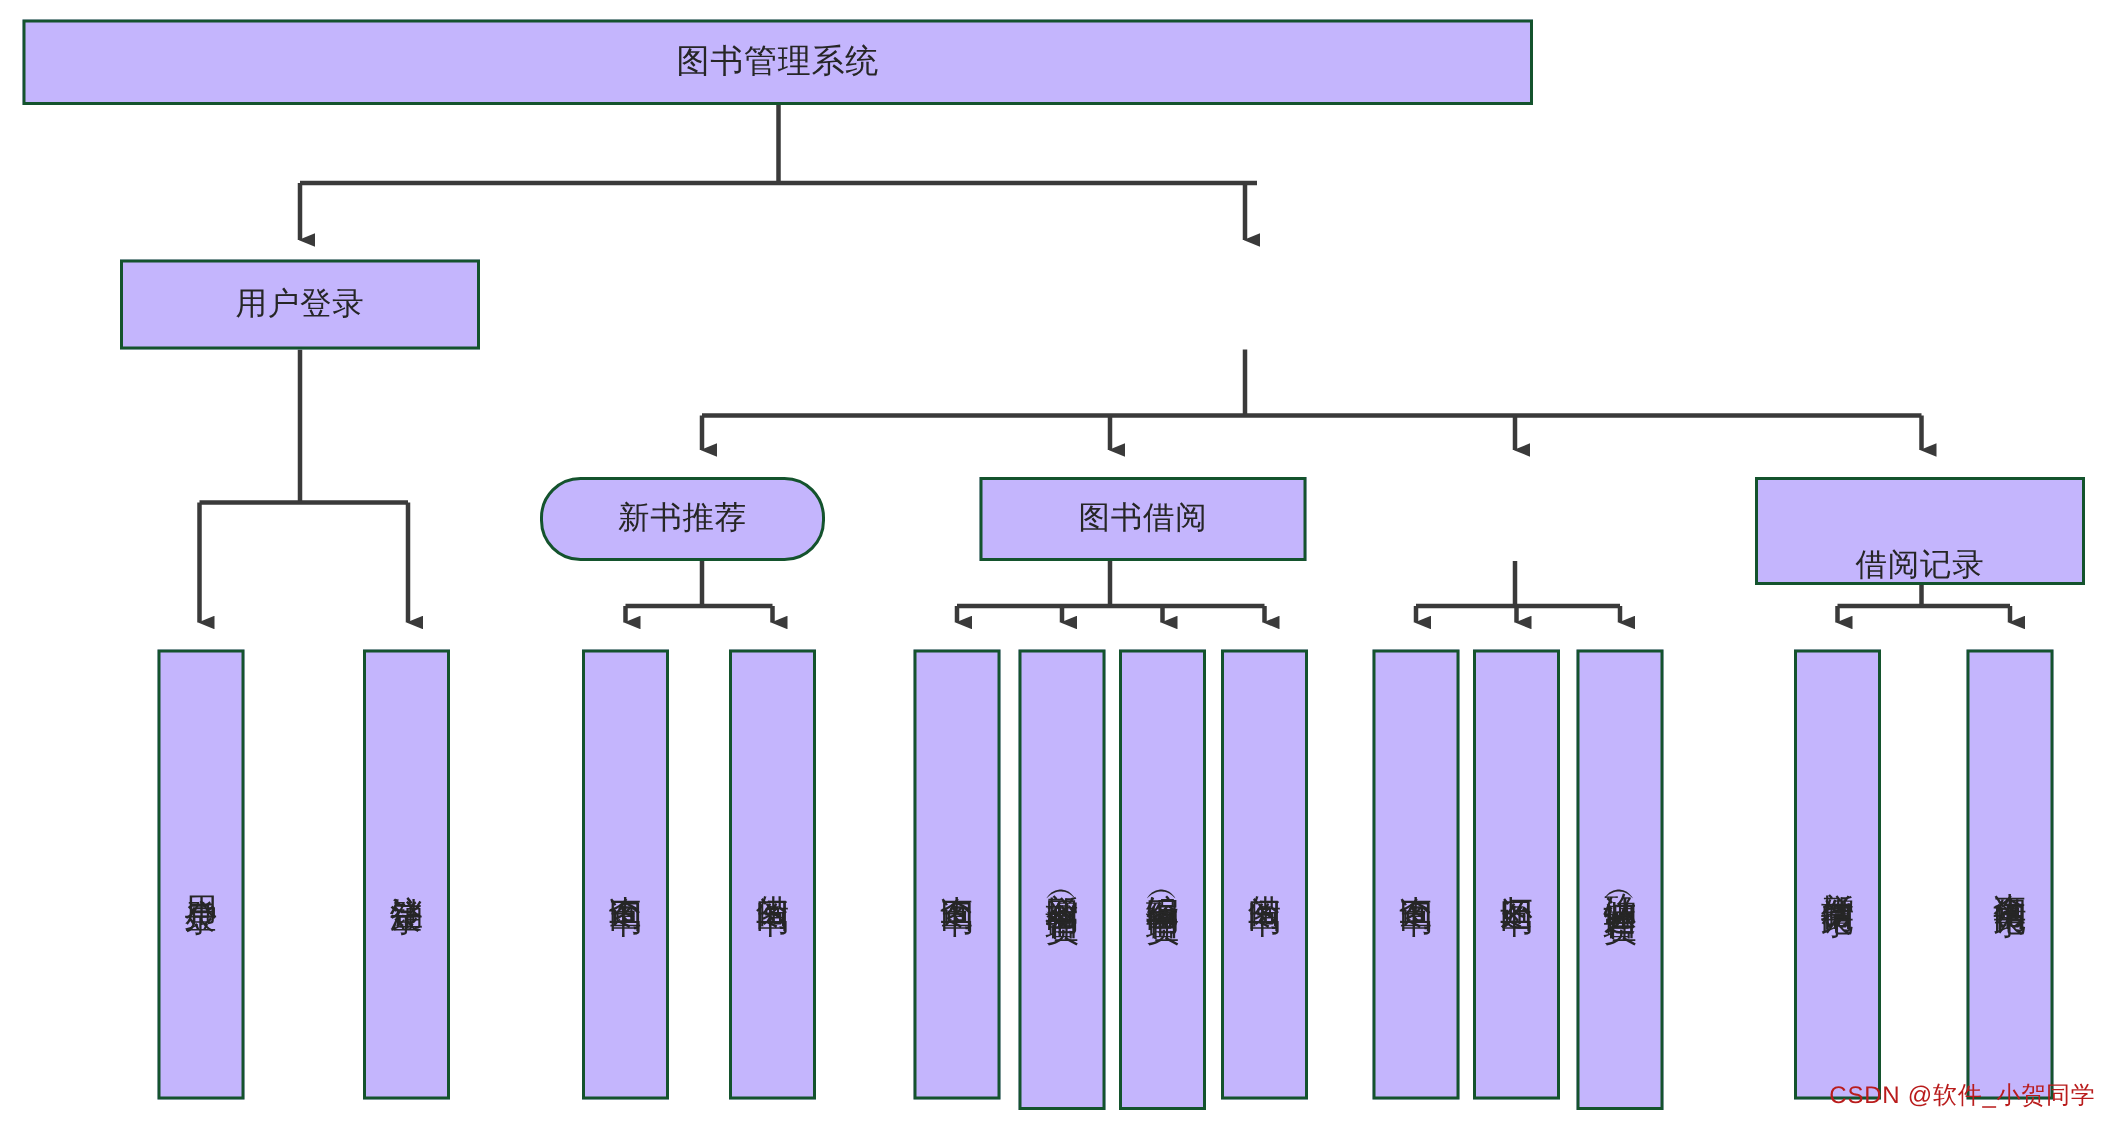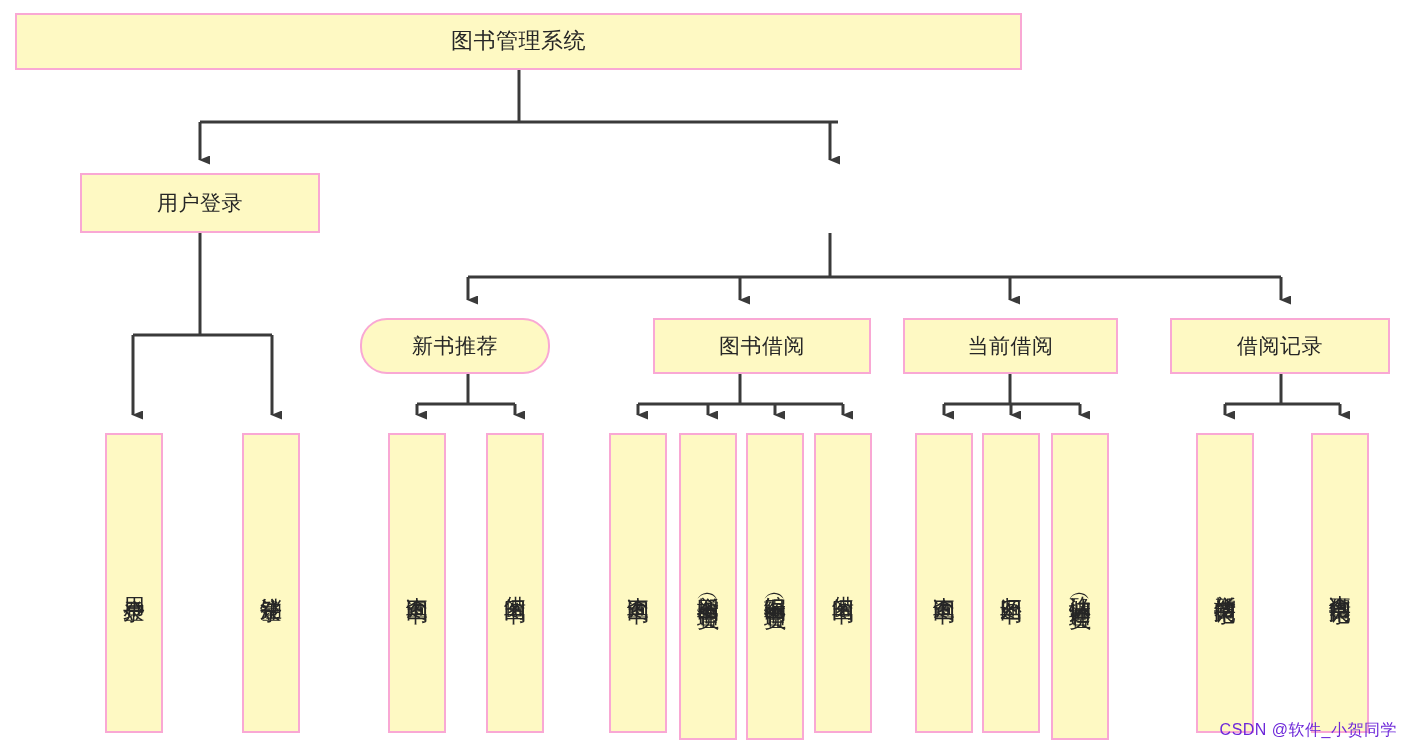--- a/index.html
+++ b/index.html
@@ -22,22 +22,22 @@
     position: absolute;
     left: 0;
     top: 0;
     width: 1405px;
     height: 747px;
     pointer-events: none;
   }
   .node {
     position: absolute;
     box-sizing: border-box;
-    border: 2px solid #f9a8d4;
-    background: #fef9c3;
+    border: 2px solid #14532d;
+    background: #c4b5fd;
     display: flex;
     align-items: center;
     justify-content: center;
     color: #262626;
   }
   .node.horizontal {
     font-size: 21px;
     letter-spacing: 0.5px;
     line-height: 1.1;
   }
@@ -60,21 +60,21 @@
     white-space: pre-line;
   }
   .node.vertical .label {
     white-space: normal;
   }
   #watermark {
     position: absolute;
     right: 8px;
     bottom: 6px;
     font-size: 16px;
-    color: #6d28d9;
+    color: #b91c1c;
     letter-spacing: 0.5px;
     user-select: none;
   }
 </style>
 </head>
 <body>
 
 <div id="diagram-root">
 
   <svg id="edges-layer" viewBox="0 0 1405 747" width="1405" height="747" xmlns="http://www.w3.org/2000/svg">
@@ -134,24 +134,21 @@
   <div class="node horizontal" style="left:80px; top:173px; width:240px; height:60px;">
     <span class="label">用户登录</span>
   </div>
 
   <div class="node horizontal" style="left:360px; top:318px; width:190px; height:56px;border-radius:27px;">
     <span class="label">新书推荐</span>
   </div>
   <div class="node horizontal" style="left:632px; top:318px; width:218px; height:56px;margin-left:21px;">
     <span class="label">图书借阅</span>
   </div>
-  <div class="node horizontal" style="left:903px; top:318px; width:215px; height:56px;">
-    <span class="label">当前借阅</span>
-  </div>
-  <div class="node horizontal" style="left:1170px; top:318px; width:220px; height:56px;">
+  <div class="node horizontal" style="left:1170px; top:318px; width:220px; height:72px;align-items:flex-end;">
     <span class="label">借阅记录</span>
   </div>
 
   <div class="node vertical" style="left:105px; top:433px; width:58px; height:300px;">
     <span class="label">用户登录</span>
   </div>
   <div class="node vertical" style="left:242px; top:433px; width:58px; height:300px;">
     <span class="label">注销登录</span>
   </div>
 

